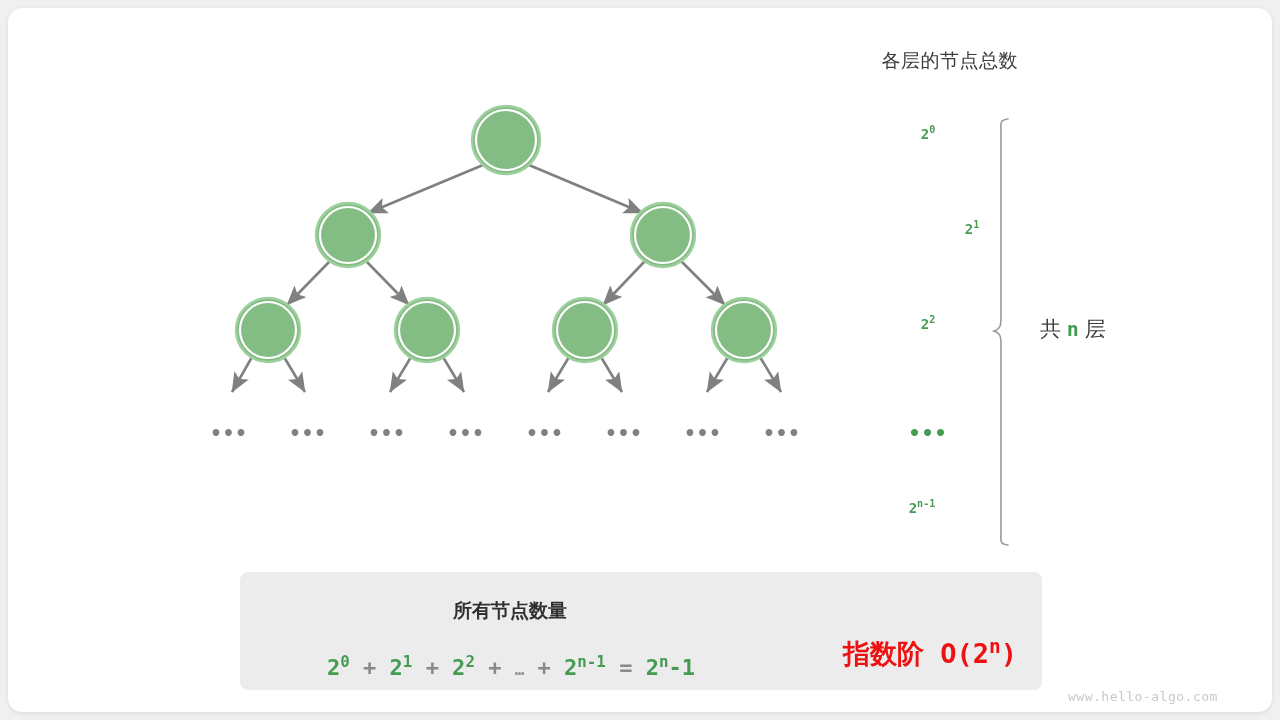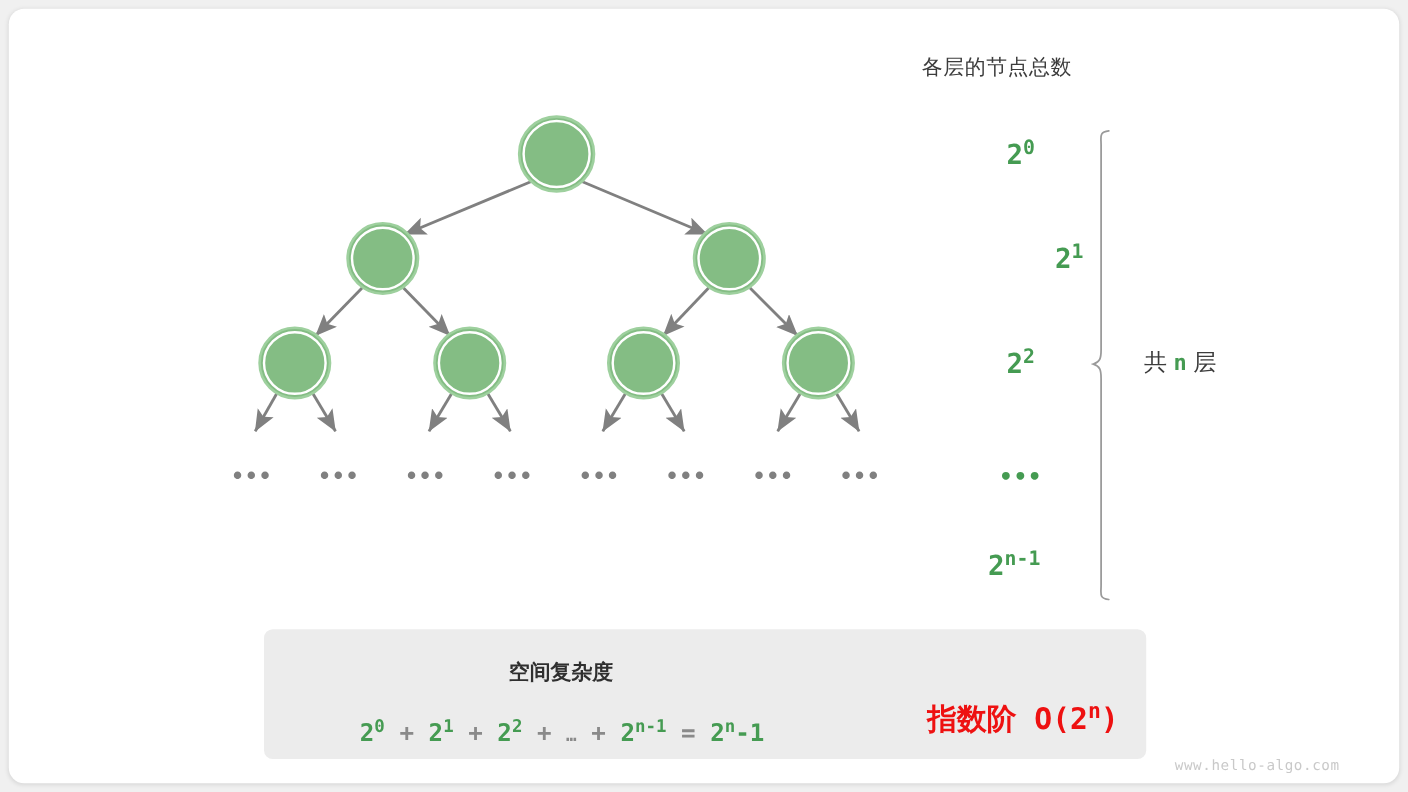--- a/index.html
+++ b/index.html
@@ -34,33 +34,33 @@
     width: 1280px;
     height: 720px;
     pointer-events: none;
   }
   .abs { position: absolute; }
 
   .col-title {
     left: 838px;
     top: 48px;
     width: 180px;
-    text-align: left;
+    text-align: right;
     font-size: 19px;
     color: #3c3c3c;
     font-family: "Liberation Sans", sans-serif;
     letter-spacing: 0.5px;
   }
   .pow-label {
     width: 120px;
     text-align: center;
     color: #459b52;
     font-family: "DejaVu Sans Mono", monospace;
     font-weight: bold;
-    font-size: 25px;
+    font-size: 14px;
     white-space: nowrap;
   }
   .pow-label sup {
     font-size: 0.72em;
     vertical-align: super;
     line-height: 0;
   }
   .dots-green {
     width: 120px;
     text-align: center;
@@ -217,21 +217,21 @@
   <div class="abs dots-gray" style="left:288px; top:422px;">•••</div>
   <div class="abs dots-gray" style="left:367px; top:422px;">•••</div>
   <div class="abs dots-gray" style="left:446px; top:422px;">•••</div>
   <div class="abs dots-gray" style="left:525px; top:422px;">•••</div>
   <div class="abs dots-gray" style="left:604px; top:422px;">•••</div>
   <div class="abs dots-gray" style="left:683px; top:422px;">•••</div>
   <div class="abs dots-gray" style="left:762px; top:422px;">•••</div>
 
   <div class="abs summary-box"></div>
 
-  <div class="abs sum-heading" style="left:280px; top:598px; width:460px;">空间复杂度</div>
+  <div class="abs sum-heading" style="left:280px; top:598px; width:460px;">所有节点数量</div>
 
   <div class="abs formula" style="left:266px; top:635px; width:490px;">
     2<sup>0</sup> <span class="op">+</span> 2<sup>1</sup> <span class="op">+</span> 2<sup>2</sup>
     <span class="op">+</span> <span class="small-dots">…</span> <span class="op">+</span>
     2<sup>n-1</sup> <span class="op">=</span> 2<sup>n</sup>-1
   </div>
 
 
   <div class="abs complexity" style="left:830px; top:636px; width:200px;">指数阶 O(2<sup>n</sup>)</div>
 

